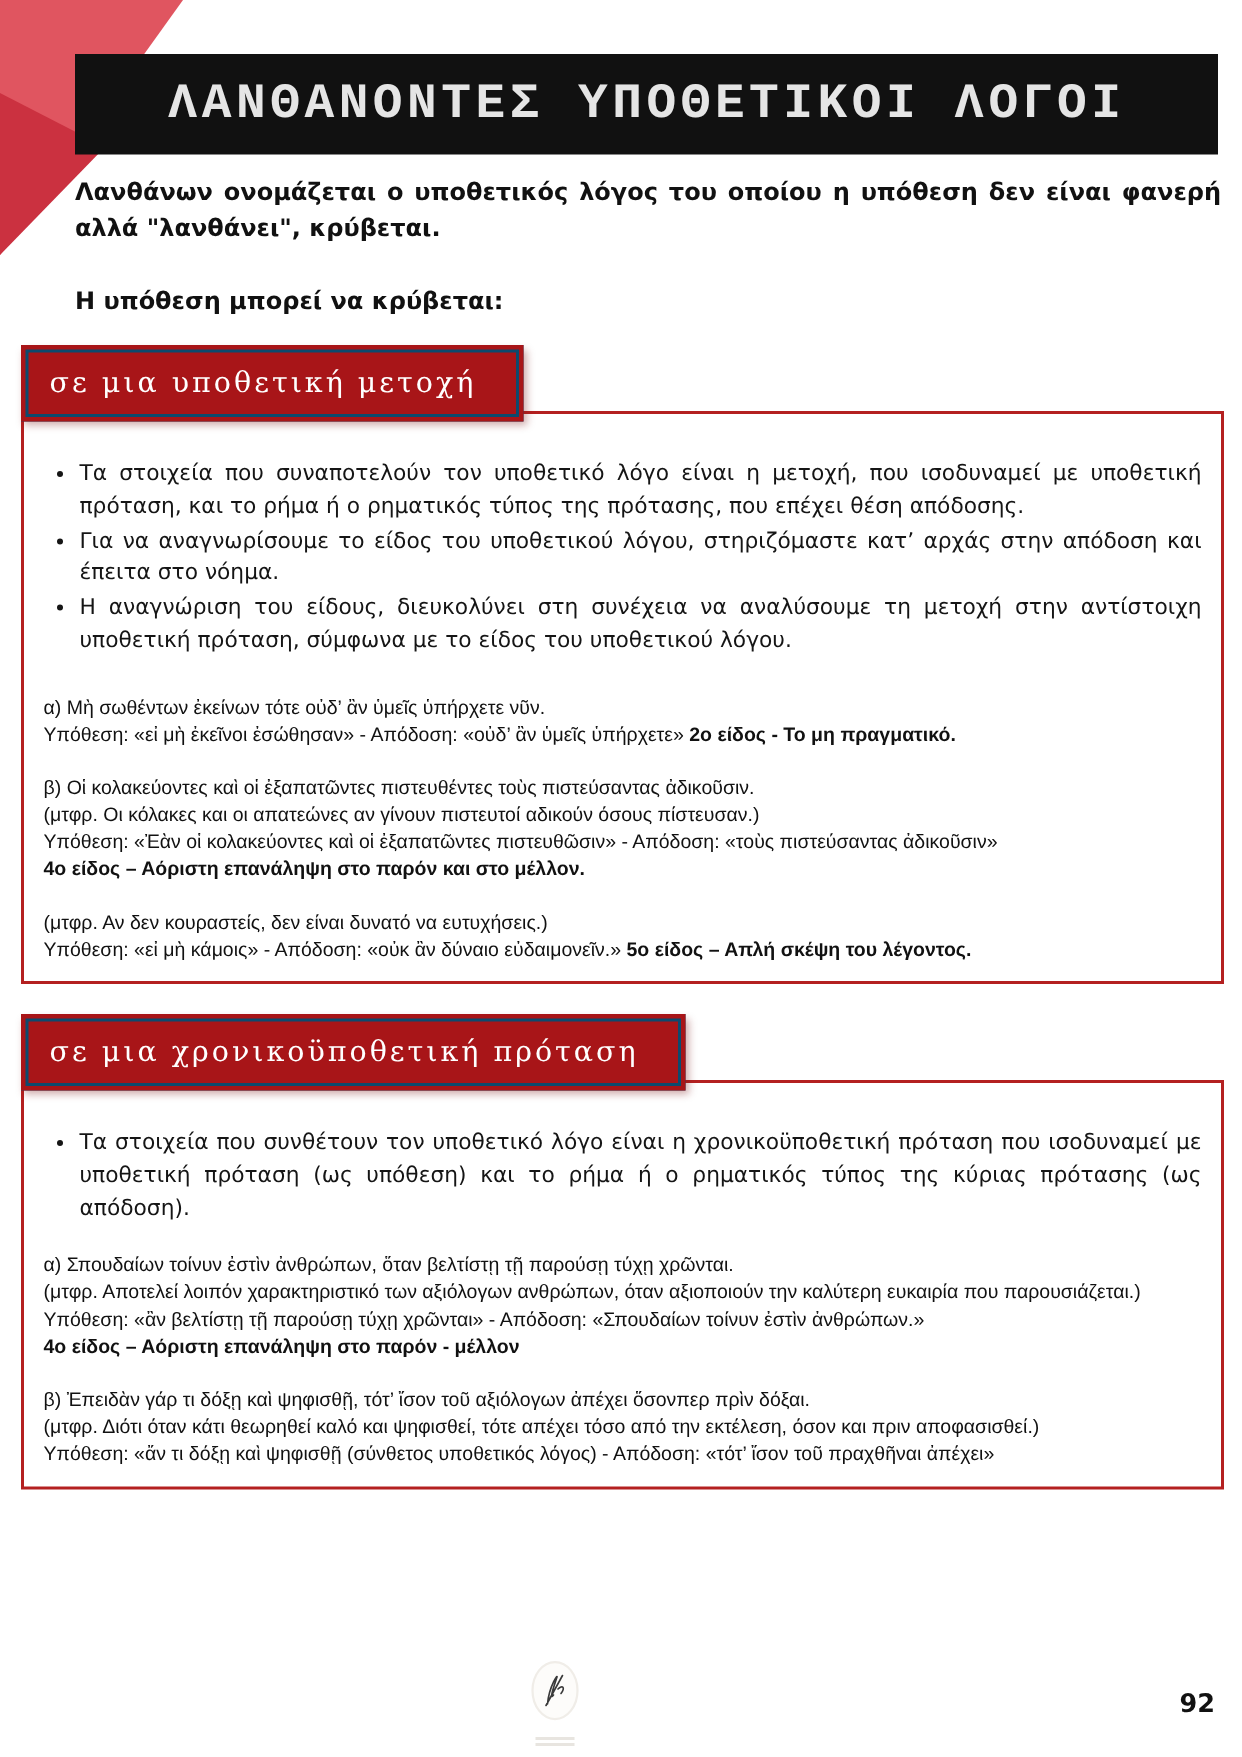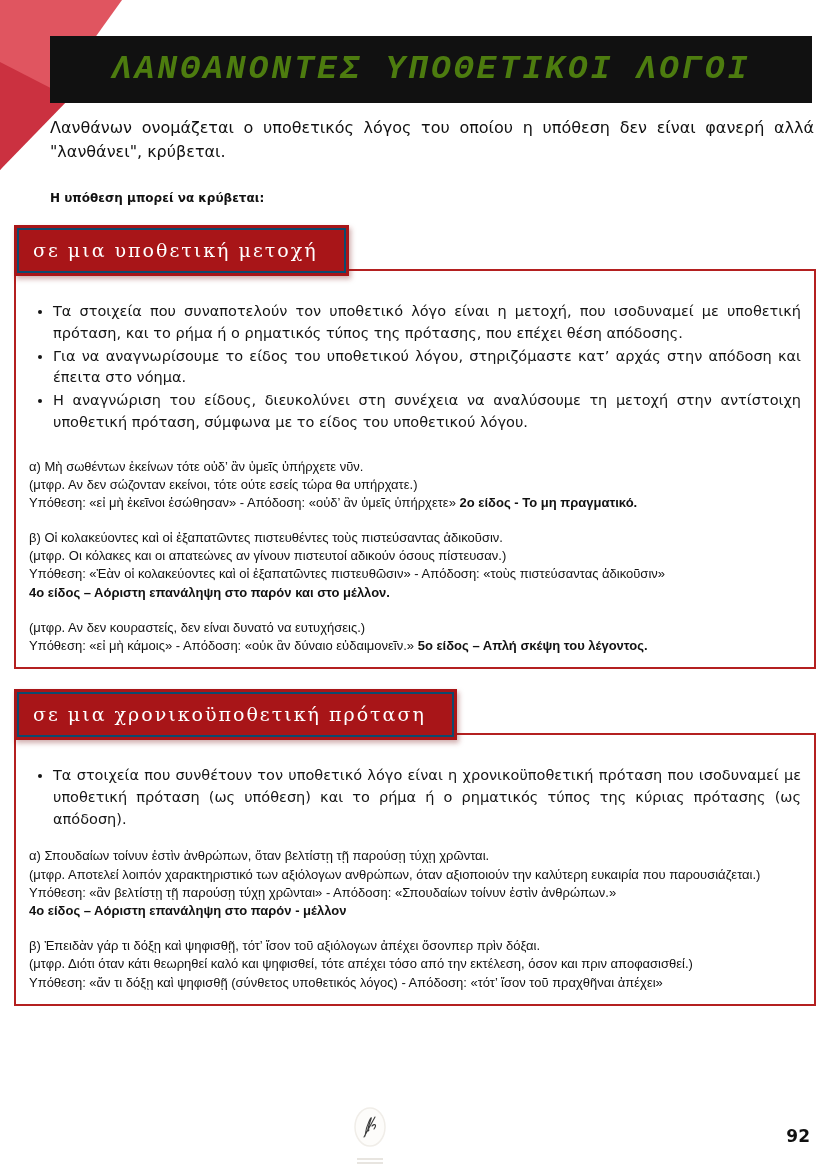--- a/index.html
+++ b/index.html
@@ -12,27 +12,27 @@
     width:828px;height:1171px;position:relative;background:#fff;overflow:hidden;
     font-family:"DejaVu Sans","Liberation Sans",sans-serif;color:#111;
   }
   .corner-svg{position:absolute;top:0;left:0;z-index:0;}
   .banner{
     margin:36px 16px 0 50px;height:67px;background:#111;
     display:flex;align-items:center;justify-content:center;position:relative;z-index:1;
   }
   .banner-title{
     font-family:"Liberation Mono","DejaVu Sans Mono",monospace;
-    font-size:33px;font-weight:700;letter-spacing:3px;color:#4d7c0f;white-space:nowrap;font-style:italic;
+    font-size:33px;font-weight:700;letter-spacing:3px;color:#e5e5e5;white-space:nowrap;
   }
   .intro{
-    margin:13px 14px 0 50px;font-weight:400;font-size:16px;line-height:1.5;
+    margin:13px 14px 0 50px;font-weight:700;font-size:16px;line-height:1.5;
     text-align:justify;position:relative;z-index:1;
   }
-  .subheading{margin:27px 0 12px 50px;font-weight:700;font-size:12px;position:relative;z-index:1;}
+  .subheading{margin:27px 0 12px 50px;font-weight:700;font-size:16px;position:relative;z-index:1;}
   .label-row{position:relative;z-index:2;margin:20px 0 -7px 14px;}
   .section-label{
     display:inline-block;border:3px solid var(--red);background:#0c4a6e;padding:2px;
     box-shadow:2px 3px 5px rgba(120,20,20,0.35);
   }
   .section-label-inner{
     display:block;background:var(--red);color:#fff;
     font-family:"DejaVu Serif","DejaVu Sans",serif;
     font-size:19px;letter-spacing:2px;padding:9px 26px 10px 14px;white-space:nowrap;
   }
@@ -86,21 +86,20 @@
   <div class="content-box">
     <ul>
       <li>Τα στοιχεία που συναποτελούν τον υποθετικό λόγο είναι η μετοχή, που ισοδυναμεί με υποθετική πρόταση, και το ρήμα ή ο ρηματικός τύπος της πρότασης, που επέχει θέση απόδοσης.</li>
       <li>Για να αναγνωρίσουμε το είδος του υποθετικού λόγου, στηριζόμαστε κατ’ αρχάς στην απόδοση και έπειτα στο νόημα.</li>
       <li>Η αναγνώριση του είδους, διευκολύνει στη συνέχεια να αναλύσουμε τη μετοχή στην αντίστοιχη υποθετική πρόταση, σύμφωνα με το είδος του υποθετικού λόγου.</li>
     </ul>
 
     <div class="examples">
       <div class="ex gap-top">
         <p>α) Μὴ σωθέντων ἐκείνων τότε οὐδ’ ἂν ὑμεῖς ὑπήρχετε νῦν.</p>
-        <p>(μτφρ. Αν δεν σώζονταν εκείνοι, τότε ούτε εσείς τώρα θα υπήρχατε.)</p>
         <p><span>Υπόθεση: «εἰ μὴ ἐκεῖνοι ἐσώθησαν» - Απόδοση: «οὐδ’ ἂν ὑμεῖς ὑπήρχετε»</span> <span class="type">2ο είδος - Το μη πραγματικό.</span></p>
       </div>
 
       <div class="ex">
         <p>β) Οἱ κολακεύοντες καὶ οἱ ἐξαπατῶντες πιστευθέντες τοὺς πιστεύσαντας ἀδικοῦσιν.</p>
         <p>(μτφρ. Οι κόλακες και οι απατεώνες αν γίνουν πιστευτοί αδικούν όσους πίστευσαν.)</p>
         <p>Υπόθεση: «Ἐὰν οἱ κολακεύοντες καὶ οἱ ἐξαπατῶντες πιστευθῶσιν» - Απόδοση: «τοὺς πιστεύσαντας ἀδικοῦσιν»</p>
         <p class="type">4ο είδος – Αόριστη επανάληψη στο παρόν και στο μέλλον.</p>
       </div>
 

